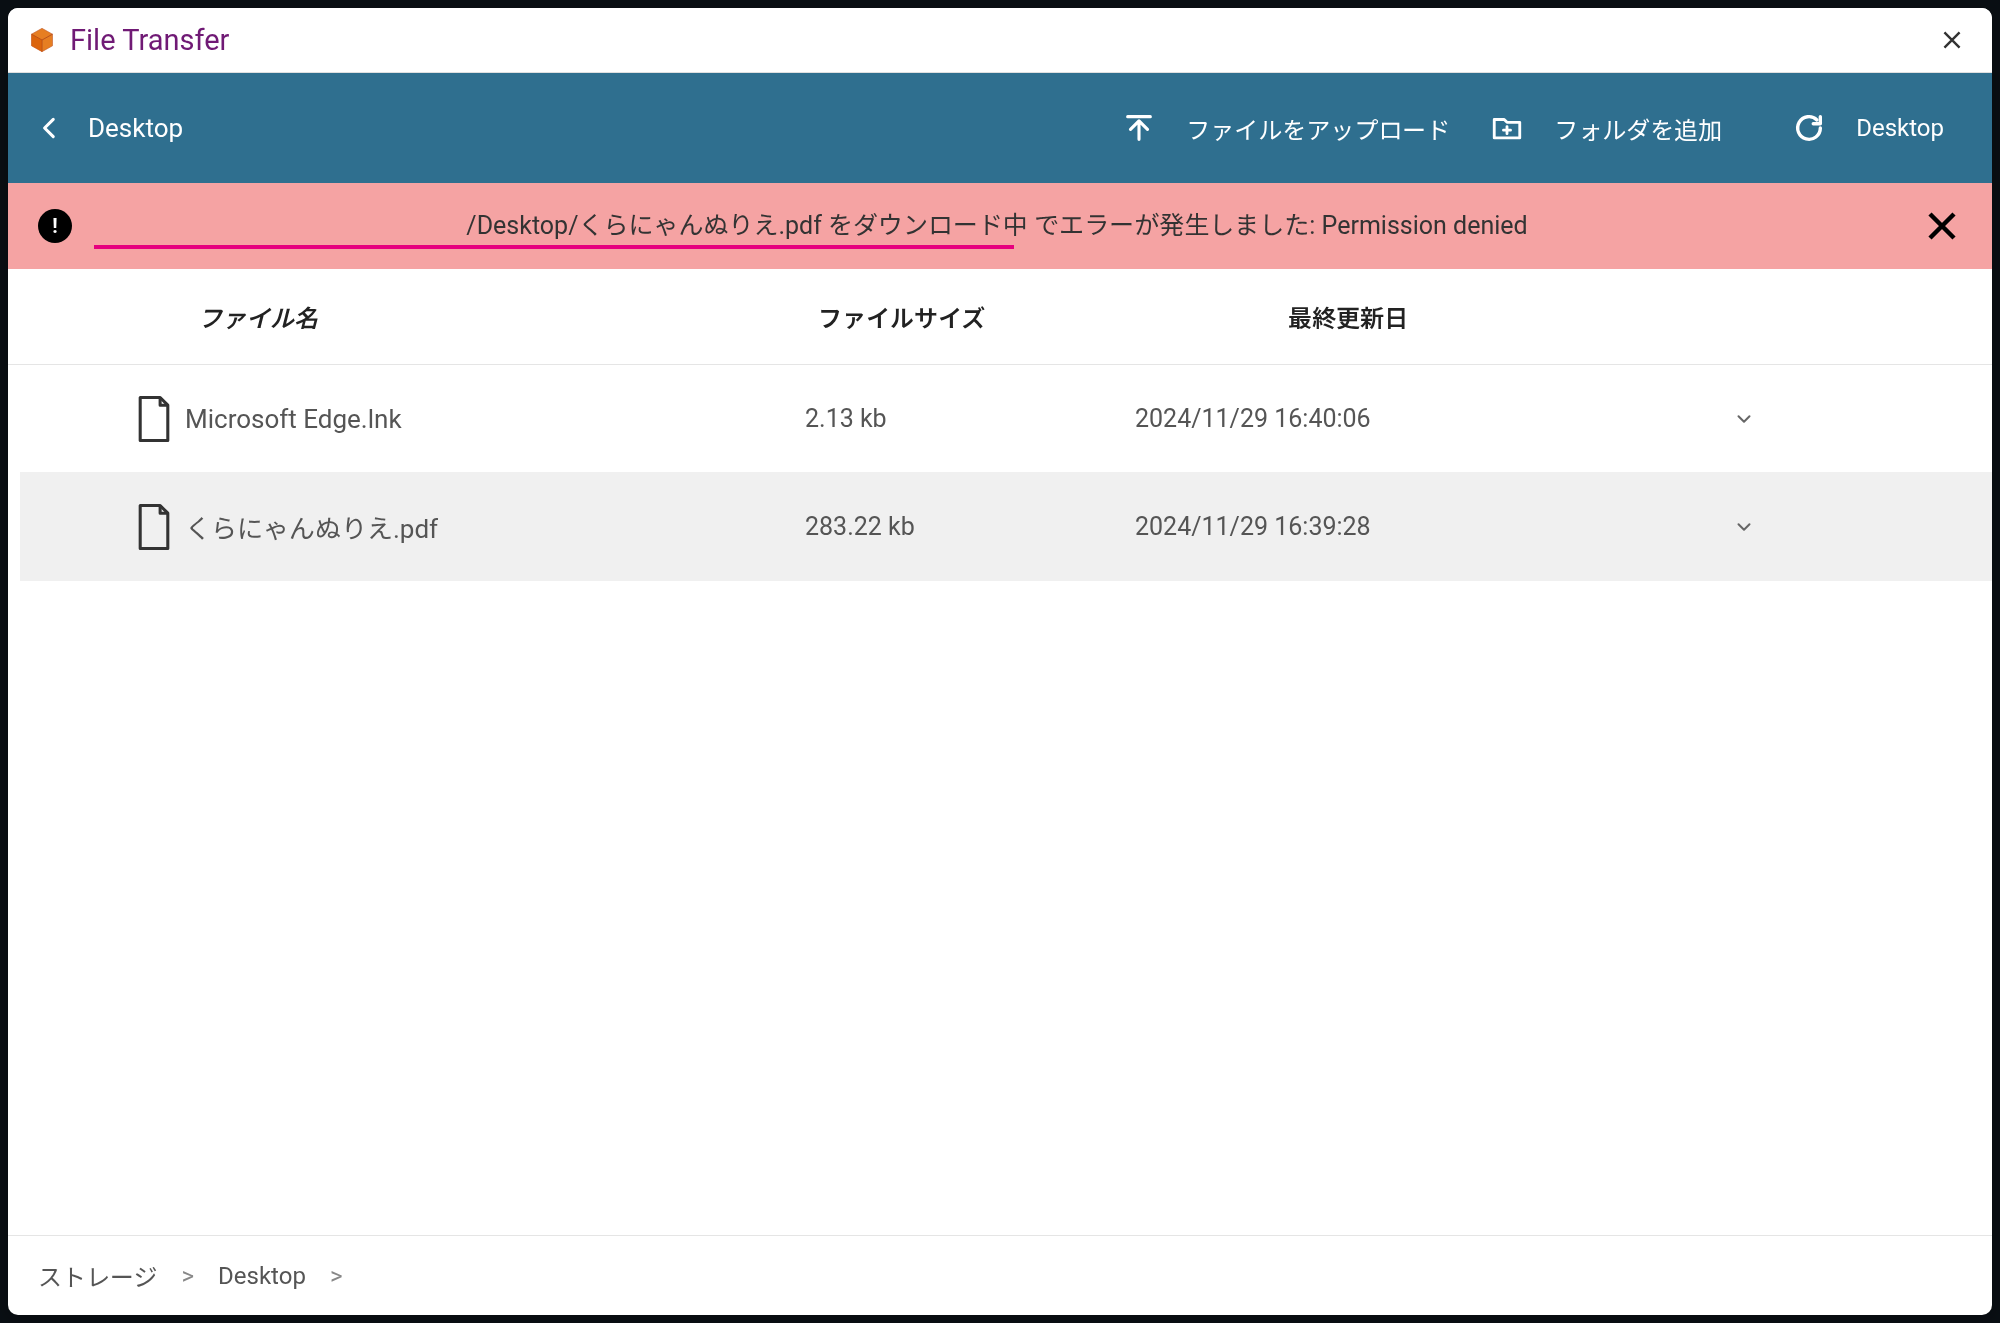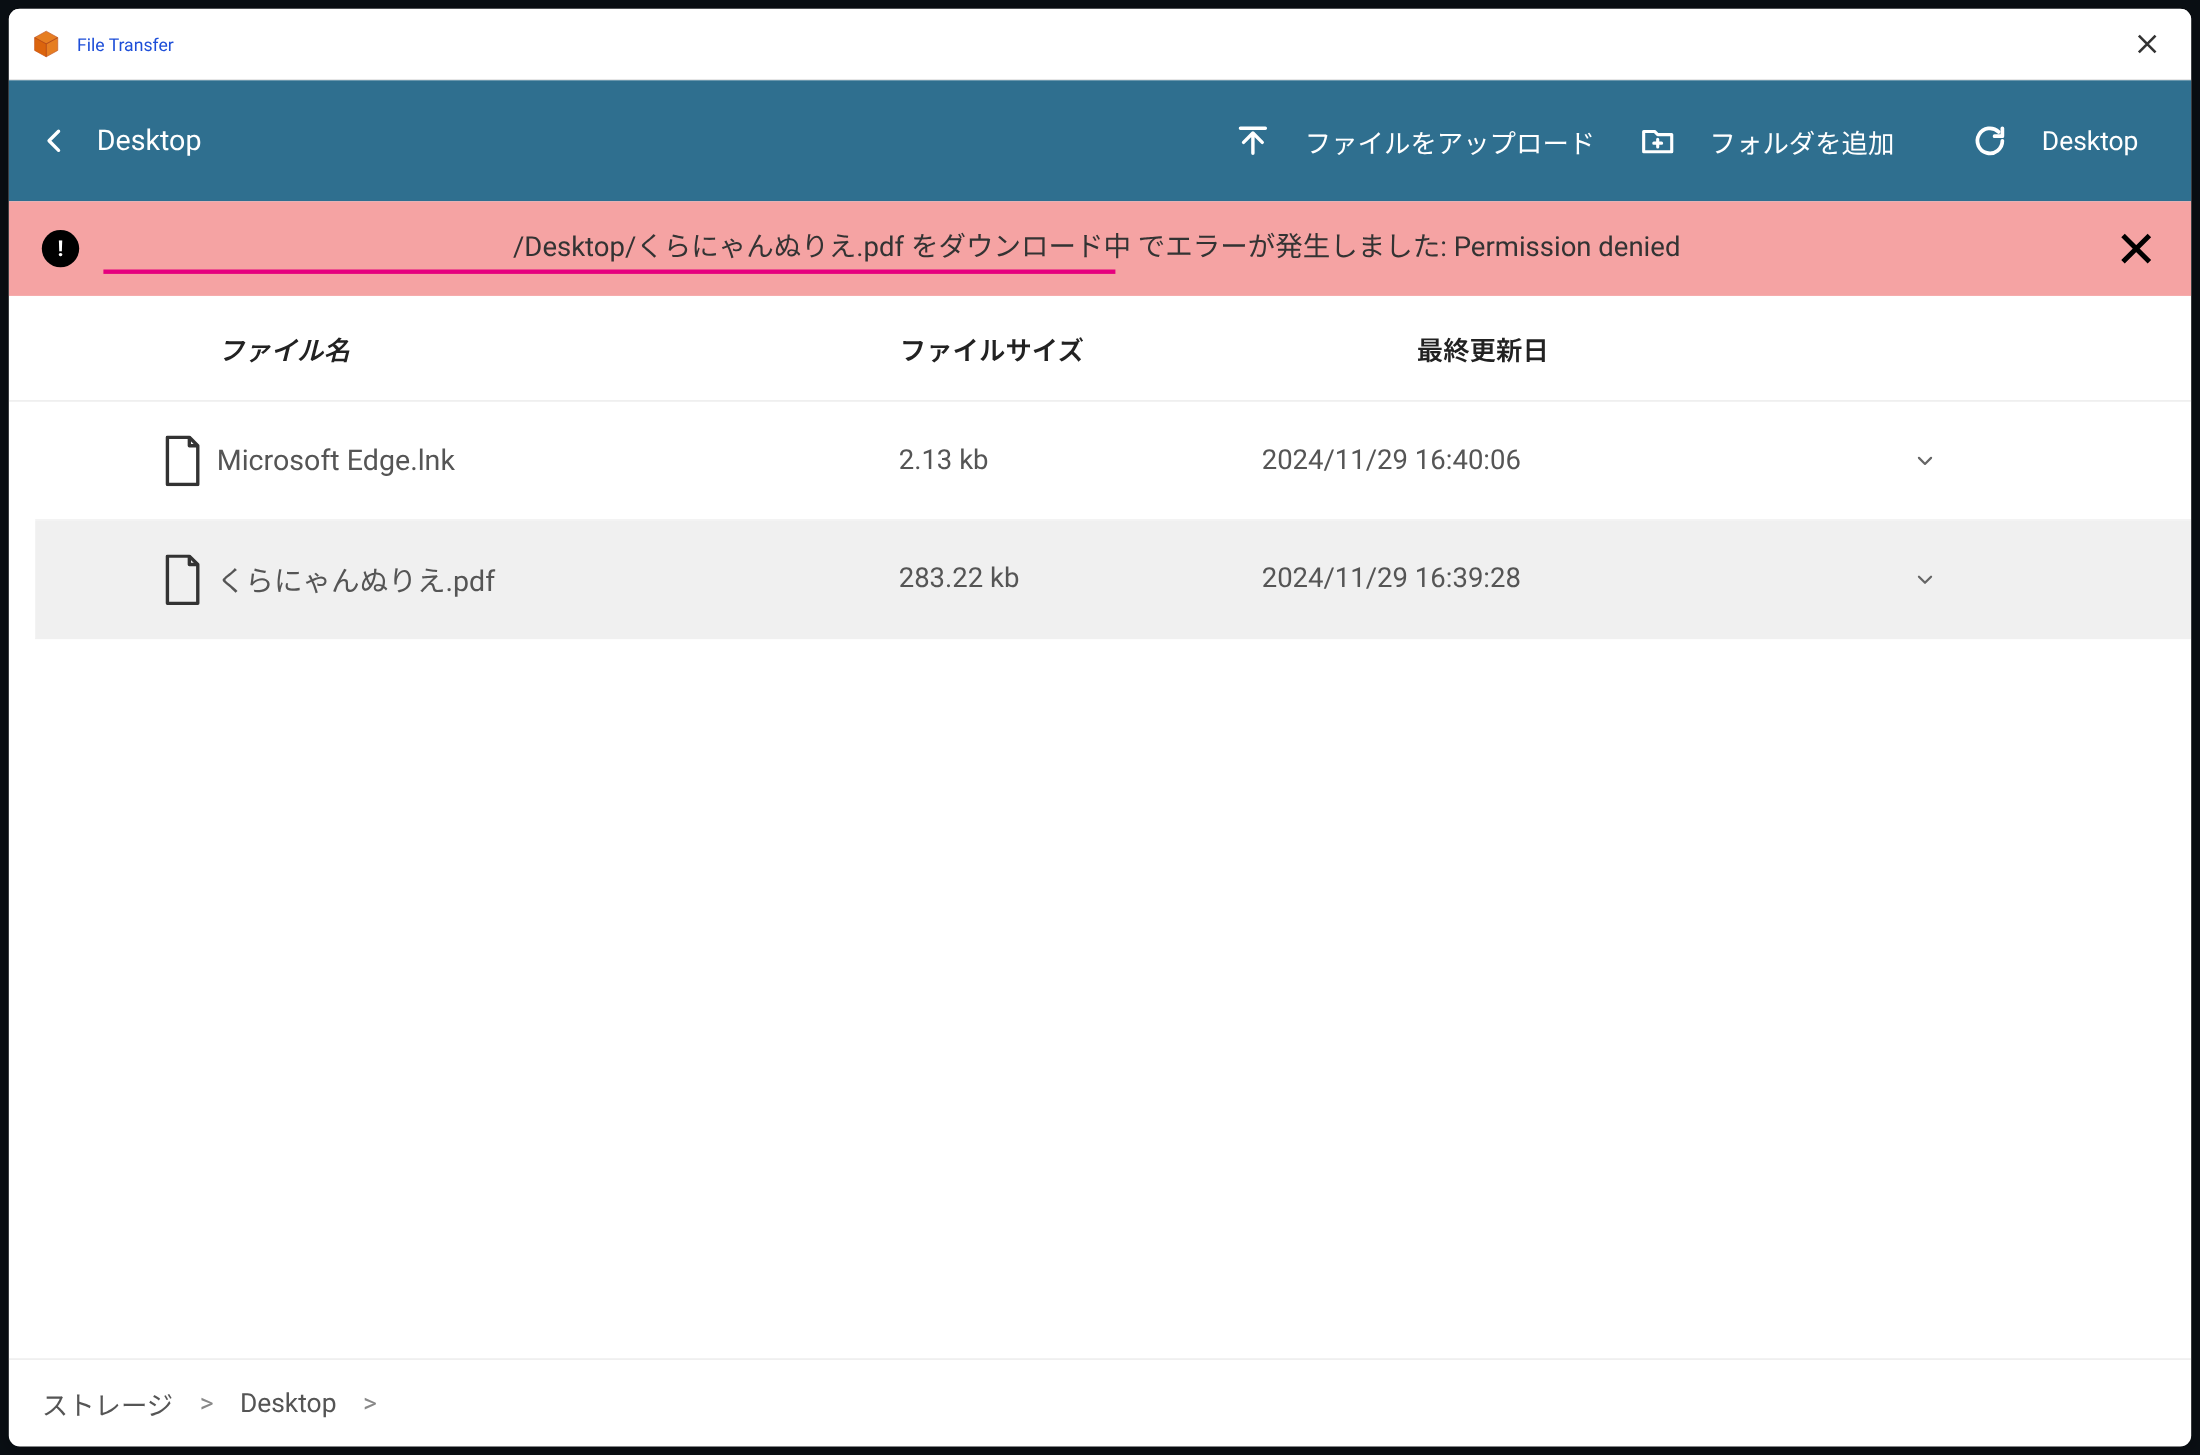--- a/index.html
+++ b/index.html
@@ -32,22 +32,22 @@
     }
     .titlebar-icon {
       width: 28px;
       height: 28px;
       margin-right: 14px;
       display: flex;
       align-items: center;
       justify-content: center;
     }
     .titlebar-title {
-      font-size: 16px;
-      color: #1d4ed8;
+      font-size: 29px;
+      color: #701a75;
       flex: 1;
     }
     .titlebar-close {
       width: 40px;
       height: 40px;
       display: flex;
       align-items: center;
       justify-content: center;
       cursor: pointer;
       font-size: 24px;
@@ -167,21 +167,21 @@
     .col-date {
       width: 400px;
       font-size: 24px;
       font-weight: 600;
       color: #222;
       text-align: center;
     }
     .file-list {
       flex: 1;
       overflow-y: auto;
-      padding-left: 24px;
+      padding-left: 12px;
     }
     .file-row {
       display: flex;
       align-items: center;
       height: 108px;
       border-bottom: 1px solid #f0f0f0;
       cursor: pointer;
     }
     .file-row.selected {
       background: #f0f0f0;

